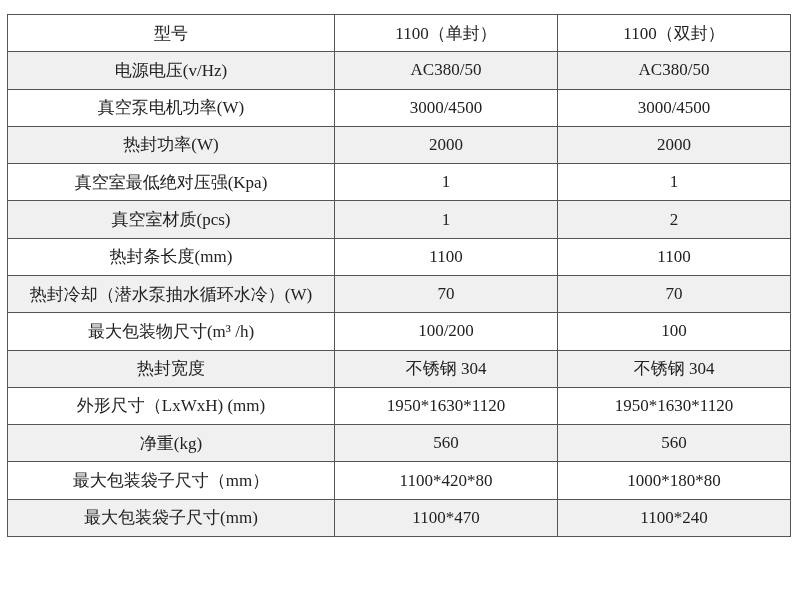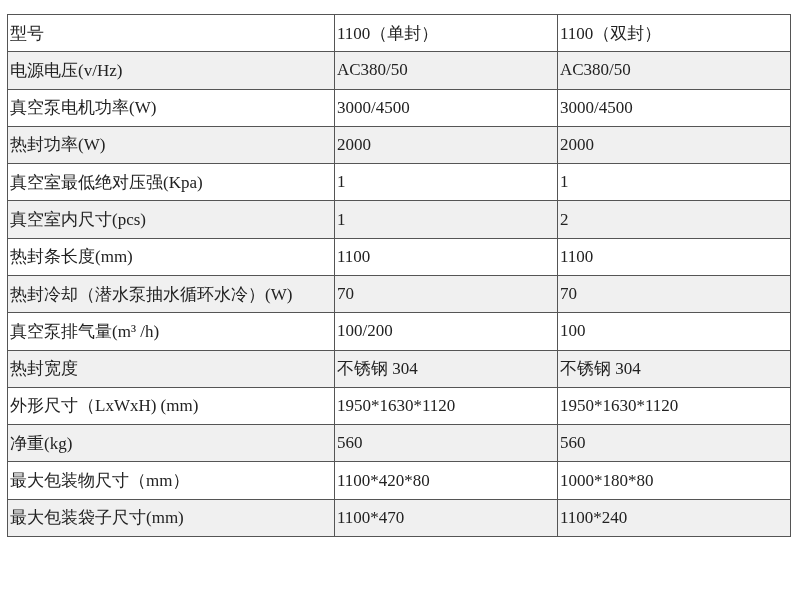--- a/index.html
+++ b/index.html
@@ -21,21 +21,21 @@
     top: 14px;
     width: 783px;
     height: 523px;
     border-collapse: collapse;
     table-layout: fixed;
     color: #222222;
   }
   table.spec-table th,
   table.spec-table td {
     border: 1px solid #555555;
-    text-align: left;
+    text-align: center;
     vertical-align: middle;
     font-size: 17px;
     font-weight: normal;
     padding: 0 2px;
     overflow: hidden;
     white-space: nowrap;
   }
   
   table.spec-table tr:nth-child(even) {
     background: #f0f0f0;
@@ -74,56 +74,56 @@
           <td>热封功率(W)</td>
           <td>2000</td>
           <td>2000</td>
         </tr>
         <tr>
           <td>真空室最低绝对压强(Kpa)</td>
           <td>1</td>
           <td>1</td>
         </tr>
         <tr>
-          <td>真空室内尺寸(pcs)</td>
+          <td>真空室材质(pcs)</td>
           <td>1</td>
           <td>2</td>
         </tr>
         <tr>
           <td>热封条长度(mm)</td>
           <td>1100</td>
           <td>1100</td>
         </tr>
         <tr>
           <td>热封冷却（潜水泵抽水循环水冷）(W)</td>
           <td>70</td>
           <td>70</td>
         </tr>
         <tr>
-          <td>真空泵排气量(m³ /h)</td>
+          <td>最大包装物尺寸(m³ /h)</td>
           <td>100/200</td>
           <td>100</td>
         </tr>
         <tr>
           <td>热封宽度</td>
           <td>不锈钢 304</td>
           <td>不锈钢 304</td>
         </tr>
         <tr>
           <td>外形尺寸（LxWxH) (mm)</td>
           <td>1950*1630*1120</td>
           <td>1950*1630*1120</td>
         </tr>
         <tr>
           <td>净重(kg)</td>
           <td>560</td>
           <td>560</td>
         </tr>
         <tr>
-          <td>最大包装物尺寸（mm）</td>
+          <td>最大包装袋子尺寸（mm）</td>
           <td>1100*420*80</td>
           <td>1000*180*80</td>
         </tr>
         <tr>
           <td>最大包装袋子尺寸(mm)</td>
           <td>1100*470</td>
           <td>1100*240</td>
         </tr>
       </tbody>
   </table>

